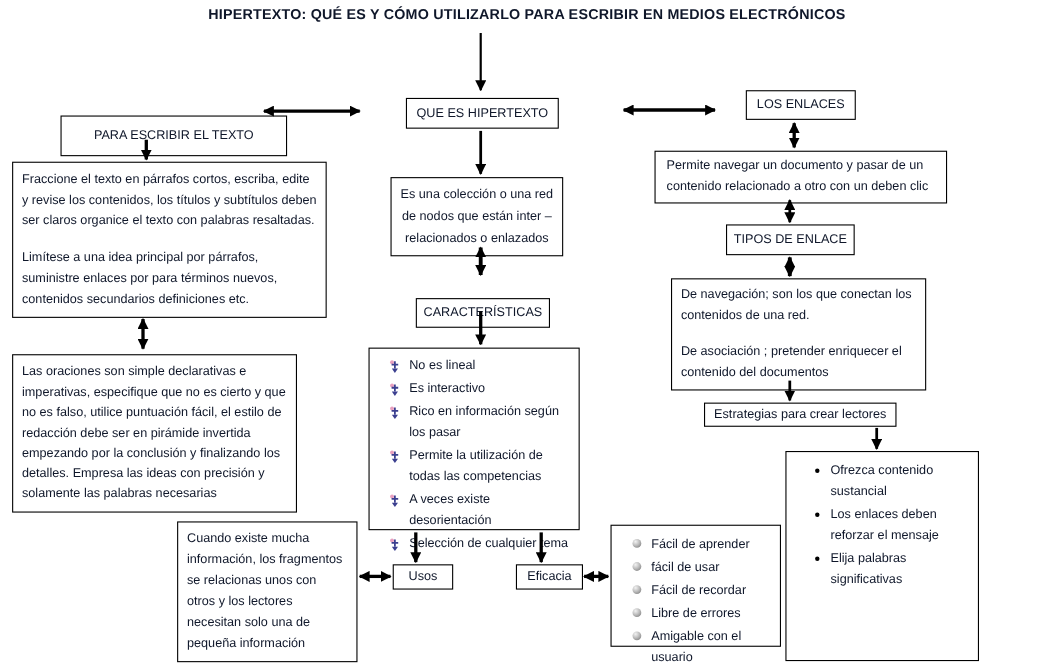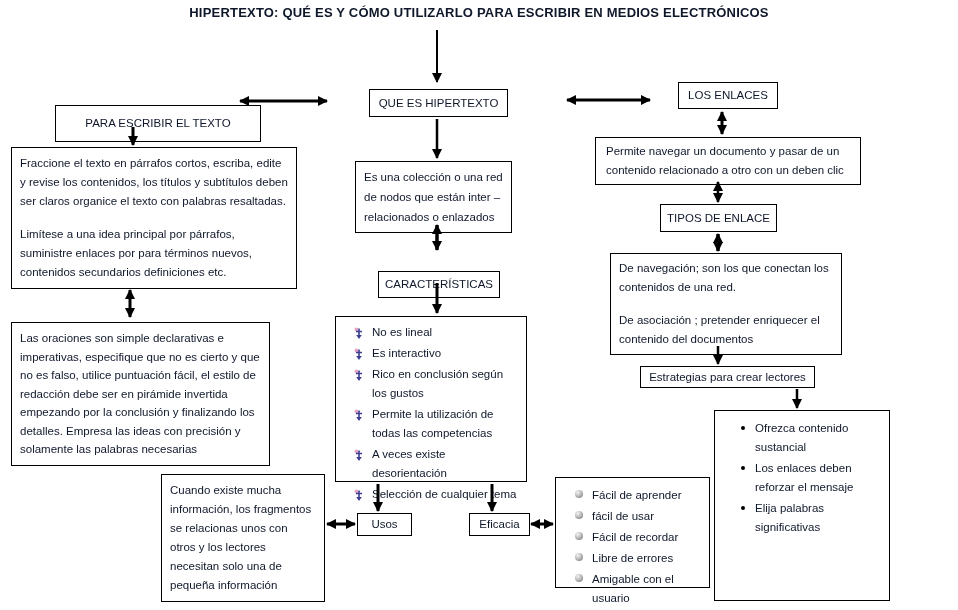--- a/index.html
+++ b/index.html
@@ -82,21 +82,21 @@
   </div>
 
   <div class="box text-box" style="left:11px;top:322px;width:259px;min-height:132px;line-height:18.5px;">
     <p>Las oraciones son simple declarativas e imperativas,  especifique que no es cierto y que no es falso, utilice puntuación fácil,  el estilo de redacción debe ser en pirámide invertida empezando por la conclusión y finalizando los detalles. Empresa las ideas con precisión  y solamente  las palabras necesarias</p>
   </div>
 
   <div class="box text-box" style="left:161px;top:474px;width:164px;min-height:113px;">
     <p>Cuando existe mucha información,  los fragmentos se relacionas unos con otros  y los lectores necesitan solo una de  pequeña información</p>
   </div>
 
-  <div class="box text-box" style="left:355px;top:161px;width:157px;min-height:61px;line-height:20px;padding:5px 8px;">
+  <div class="box text-box" style="left:355px;top:161px;width:157px;min-height:61px;line-height:20px;padding:5px 8px;text-align:center;">
     <p>Es una colección o una red de nodos  que están inter – relacionados o enlazados</p>
   </div>
 
   <div class="box label-box" style="left:378px;top:253px;width:122px;height:27px;margin-top:18px;">
     <span>CARACTERÍSTICAS</span>
   </div>
 
   <div class="box" style="left:335px;top:316px;width:192px;height:166px;">
     <ul class="blist">
       <li>
@@ -120,21 +120,21 @@
         <span>Es interactivo</span>
       </li>
       <li>
         <span class="bullet-cell">
           <svg class="arrow-bullet-svg" width="10" height="13" viewBox="0 0 10 13">
             <circle cx="2.4" cy="2.4" r="1.8" fill="#e8a0c0"></circle>
             <path d="M5 1.5 v6.5 M2 4.5 h6" stroke="#3b3f8f" stroke-width="1.6" fill="none"></path>
             <path d="M5 12 L2.2 8 h5.6 z" fill="#3b3f8f"></path>
           </svg>
         </span>
-        <span>Rico en conclusión según los gustos</span>
+        <span>Rico en información según los pasar</span>
       </li>
       <li>
         <span class="bullet-cell">
           <svg class="arrow-bullet-svg" width="10" height="13" viewBox="0 0 10 13">
             <circle cx="2.4" cy="2.4" r="1.8" fill="#e8a0c0"></circle>
             <path d="M5 1.5 v6.5 M2 4.5 h6" stroke="#3b3f8f" stroke-width="1.6" fill="none"></path>
             <path d="M5 12 L2.2 8 h5.6 z" fill="#3b3f8f"></path>
           </svg>
         </span>
         <span>Permite la utilización de todas las competencias</span>

